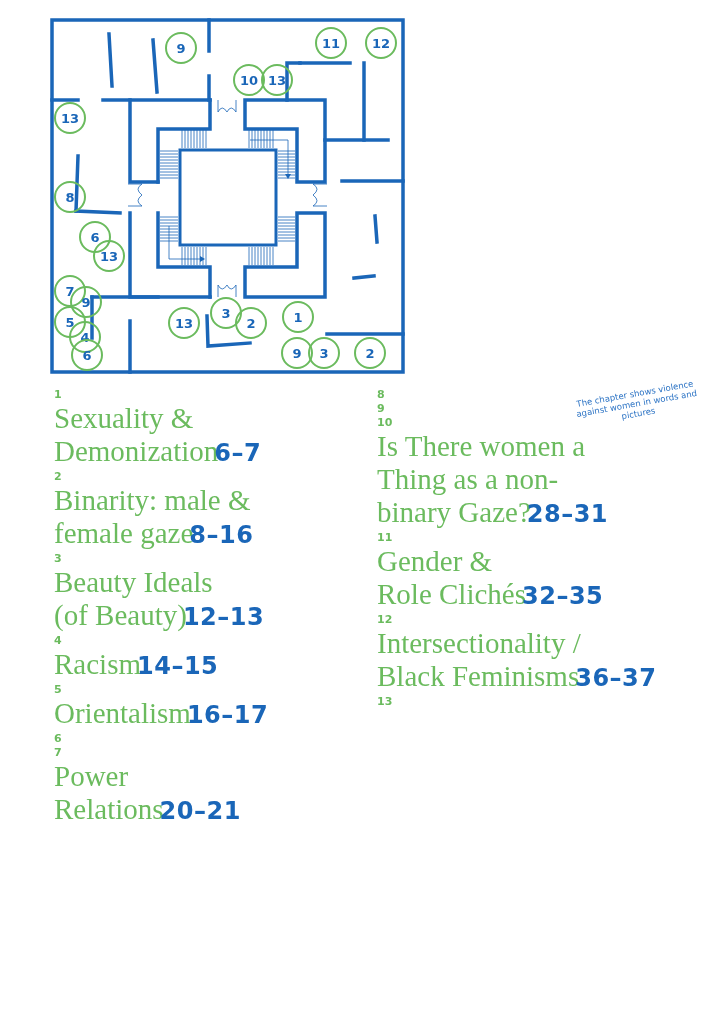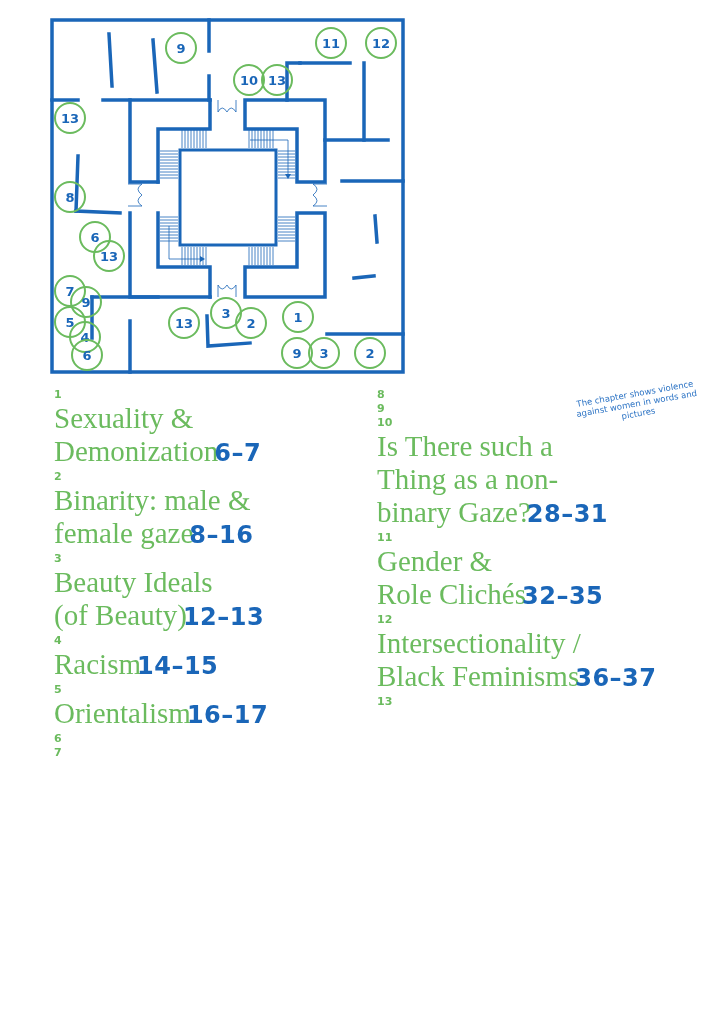--- a/index.html
+++ b/index.html
@@ -274,32 +274,33 @@
     </div>
     <div class="chapter">
       <span class="ch-num">5</span>
       <div class="ch-title"><span>Orientalism</span><span class="ch-pages">16–17</span></div>
     </div>
     <div class="chapter">
       <span class="ch-num">6</span>
     </div>
     <div class="chapter">
       <span class="ch-num">7</span>
+      <div class="ch-title"><span>Power</span><br><span>Relations</span><span class="ch-pages">20–21</span></div>
     </div>
   </div>
 <div class="toc-col right" id="toc-right">
     <div class="chapter">
       <span class="ch-num">8</span>
     </div>
     <div class="chapter">
       <span class="ch-num">9</span>
     </div>
     <div class="chapter">
       <span class="ch-num">10</span>
-      <div class="ch-title"><span>Is There such a</span><br><span>Thing as a non-</span><br><span>binary Gaze?</span><span class="ch-pages">28–31</span></div>
+      <div class="ch-title"><span>Is There women a</span><br><span>Thing as a non-</span><br><span>binary Gaze?</span><span class="ch-pages">28–31</span></div>
     </div>
     <div class="chapter">
       <span class="ch-num">11</span>
       <div class="ch-title"><span>Gender &amp;</span><br><span>Role Clichés</span><span class="ch-pages">32–35</span></div>
     </div>
     <div class="chapter">
       <span class="ch-num">12</span>
       <div class="ch-title"><span>Intersectionality /</span><br><span>Black Feminisms</span><span class="ch-pages">36–37</span></div>
     </div>
     <div class="chapter">

